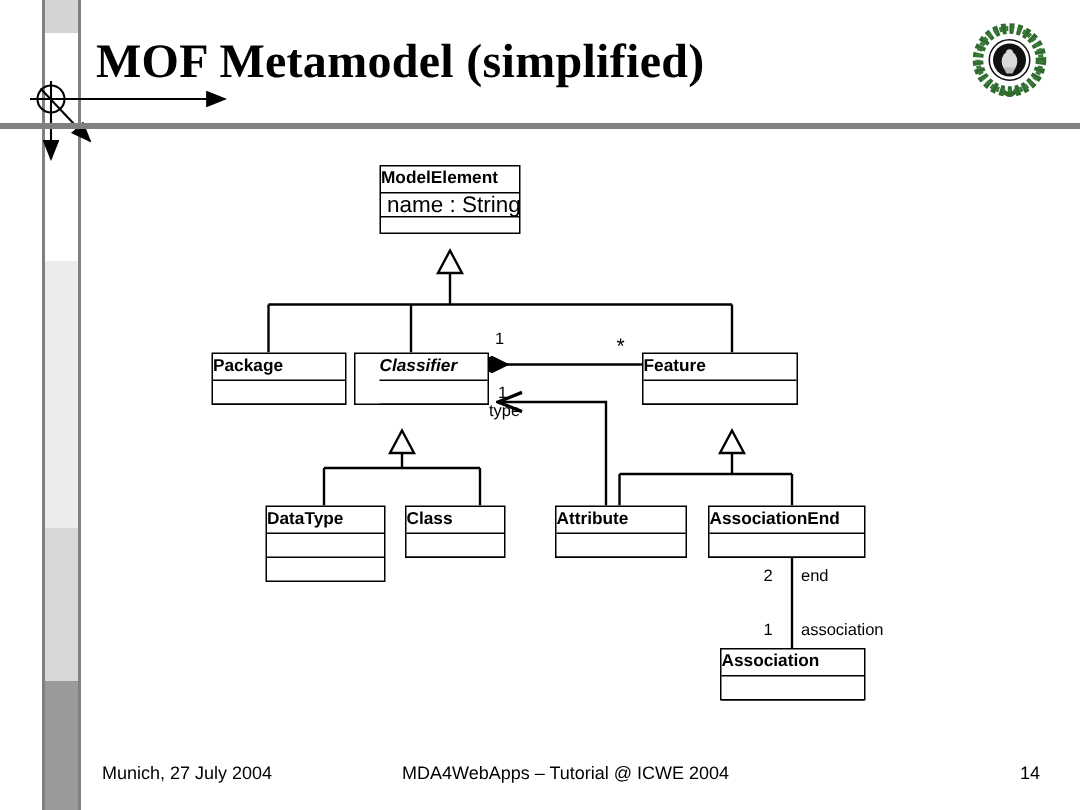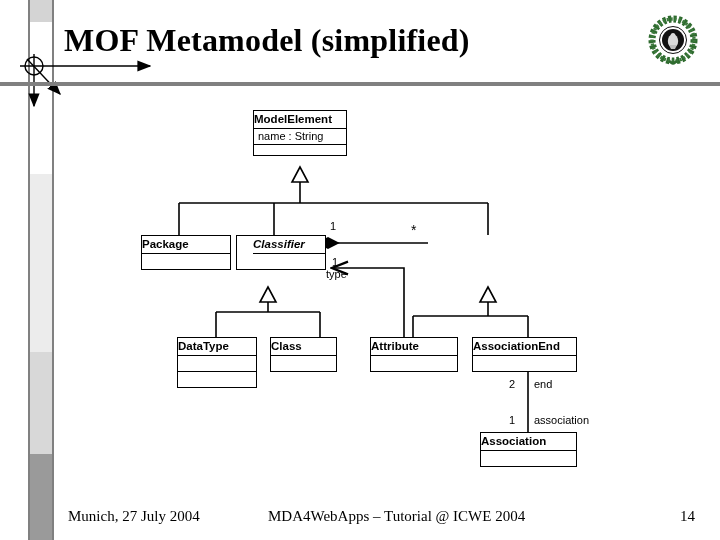--- a/index.html
+++ b/index.html
@@ -105,21 +105,21 @@
     overflow: hidden;
     white-space: nowrap;
   }
   .cls.abstract .cname {
     font-style: italic;
     font-weight: bold;
   }
   .cls .attr {
     height: 15px;
     line-height: 15px;
-    font-size: 11px;
+    font-size: 15px;
     padding-left: 4px;
     border-bottom: 1.6px solid #000000;
     color: #000;
     white-space: nowrap;
     overflow: hidden;
   }
   .cls .ops {
     height: 11px;
   }
 
@@ -131,22 +131,22 @@
     white-space: nowrap;
   }
 
   
   .footer {
     position: absolute;
     left: 0;
     top: 508px;
     width: 720px;
     height: 22px;
-    font-family: Liberation Serif, serif;
-    font-size: 15px;
+    font-family: Liberation Sans, sans-serif;
+    font-size: 12px;
     color: #000;
     text-align: right;
   }
   .footer .f-left   { position: absolute; left: 68px;  top: 0; }
   .footer .f-center { position: absolute; left: 268px; top: 0; }
   .footer .f-right  { position: absolute; left: 680px; top: 0; }
 </style>
 </head>
 <body>
 
@@ -240,20 +240,25 @@
     <div class="attr"></div>
     <div class="ops"></div>
   </div>
 
   <div class="cls abstract" style="left:236px; top:235px; width:90px; height:35px;padding-left:16px;">
     <div class="cname">Classifier</div>
     <div class="attr"></div>
     <div class="ops"></div>
   </div>
 
+  <div class="cls" style="left:428px; top:235px; width:104px; height:35px;">
+    <div class="cname">Feature</div>
+    <div class="attr"></div>
+    <div class="ops"></div>
+  </div>
 
   <div class="cls" style="left:177px; top:337px; width:80px; height:51px;">
     <div class="cname">DataType</div>
     <div class="attr"></div>
     <div class="ops"></div>
   </div>
 
   <div class="cls" style="left:270px; top:337px; width:67px; height:35px;">
     <div class="cname">Class</div>
     <div class="attr"></div>

